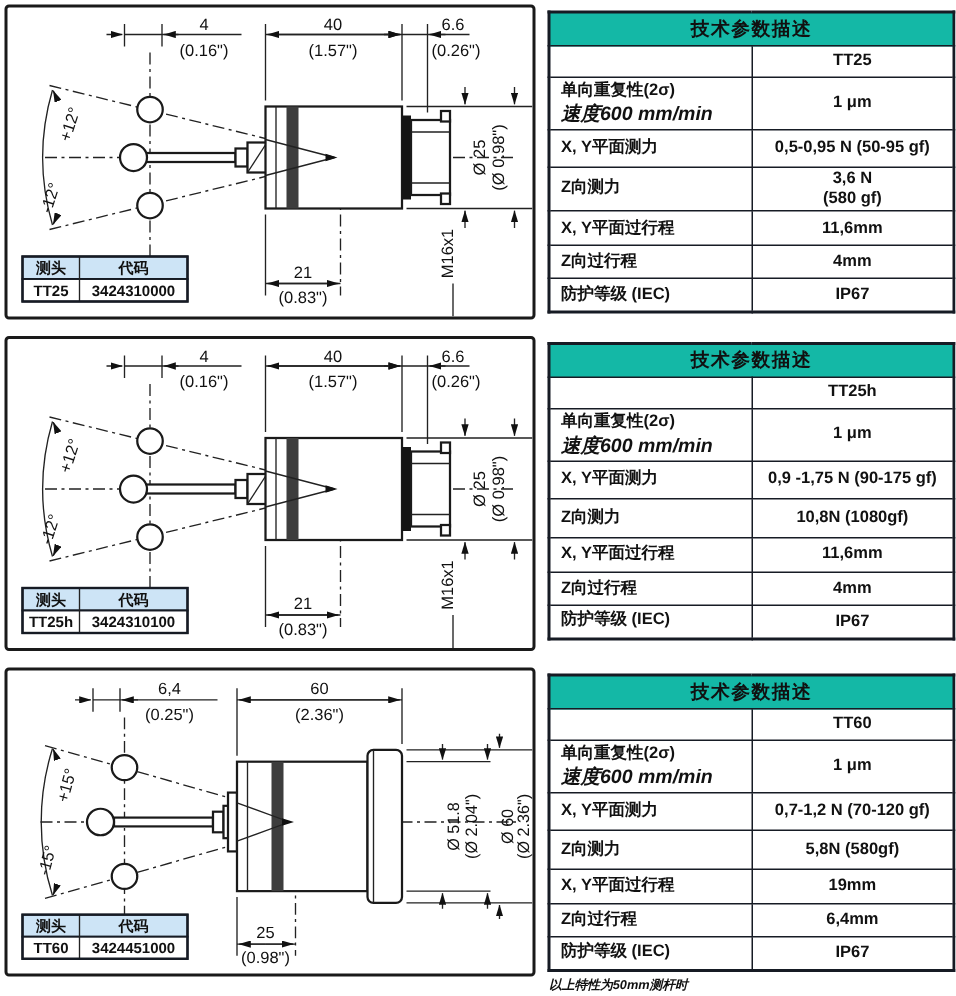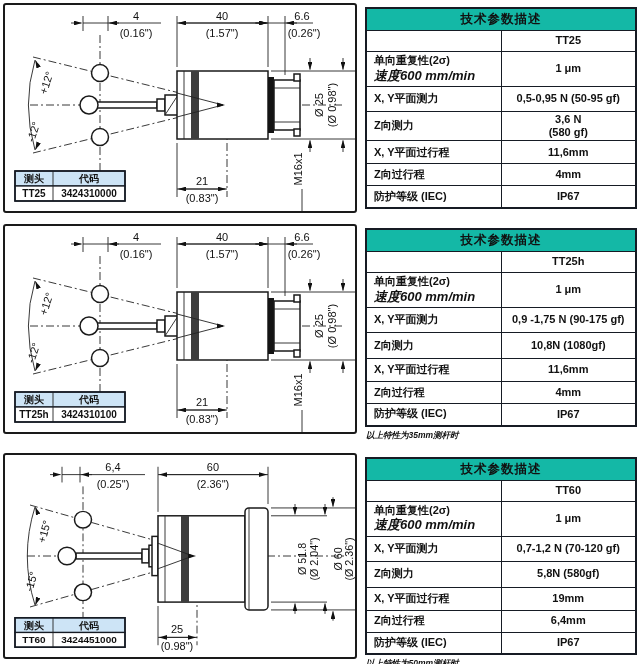--- a/index.html
+++ b/index.html
@@ -250,21 +250,20 @@
         <tr class="h-c">
               <td class="lbl">Z向过行程</td>
               <td class="val">4mm</td>
             </tr>
         <tr class="h-d">
               <td class="lbl">防护等级 (IEC)</td>
               <td class="val">IP67</td>
             </tr>
       </tbody>
         </table>
-      <div class="footnote">以上特性为35mm测杆时</div>
     </div>
   </div>
 
   <div class="row">
     <div class="panel short">
       <svg viewBox="0 0 350 206" preserveAspectRatio="none">
         <defs>
           <marker id="arr3" viewBox="0 0 10 6" refX="9.5" refY="3" markerWidth="9" markerHeight="5.4" orient="auto">
               <path d="M0,0 L10,3 L0,6 Z" fill="#111"></path>
             </marker>

